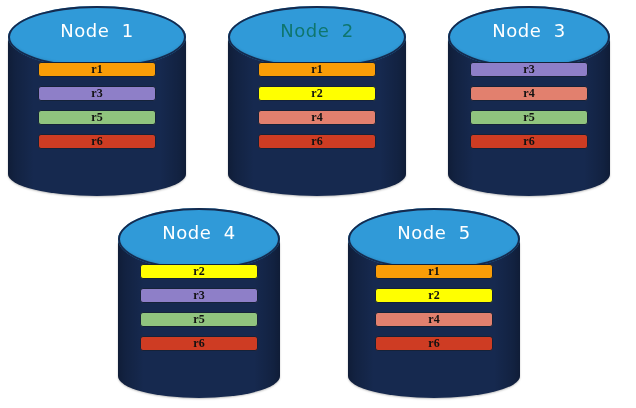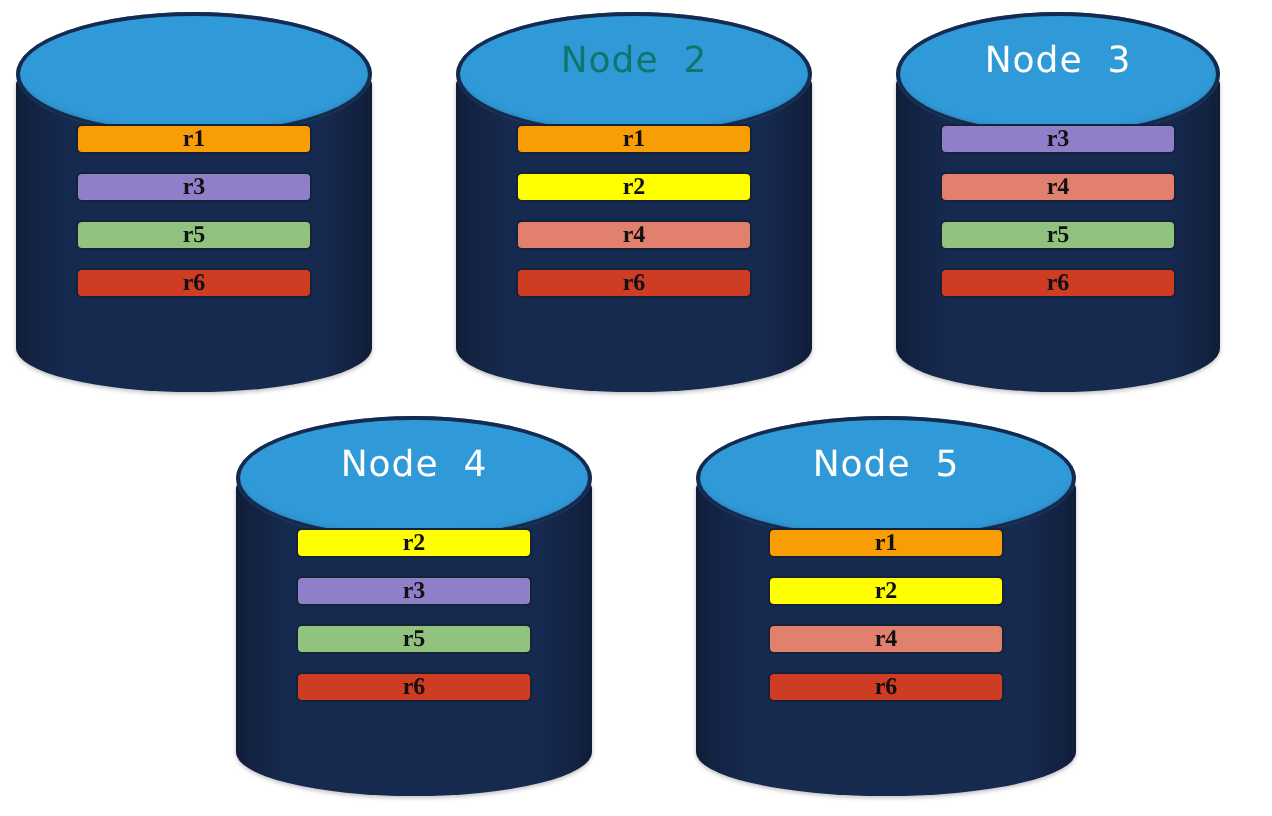--- a/index.html
+++ b/index.html
@@ -112,20 +112,21 @@
 </head>
 <body>
 
 <div id="diagram">
     <div class="node" style="left: 8px; top: 6px; width: 178px; height: 190px;">
       <div class="cyl-body" style="background: rgb(22, 41, 79);">
         <div class="cyl-shade"></div>
       </div>
       <div class="cyl-top" style="background: rgb(48, 154, 216);"></div>
       <div class="cyl-top-rim"></div>
+      <div class="node-label" style="color: rgb(255, 255, 255);">Node  1</div>
       <div class="replicas">
         <div class="replica" style="background: rgb(249, 157, 7); width: 118px;">r1</div>
         <div class="replica" style="background: rgb(142, 127, 200); width: 118px;">r3</div>
         <div class="replica" style="background: rgb(144, 196, 126); width: 118px;">r5</div>
         <div class="replica" style="background: rgb(206, 60, 35); width: 118px;">r6</div>
       </div>
     </div>
     <div class="node" style="left: 228px; top: 6px; width: 178px; height: 190px;">
       <div class="cyl-body" style="background: rgb(22, 41, 79);">
         <div class="cyl-shade"></div>
@@ -147,35 +148,35 @@
       <div class="cyl-top" style="background: rgb(48, 154, 216);"></div>
       <div class="cyl-top-rim"></div>
       <div class="node-label" style="color: rgb(255, 255, 255);">Node  3</div>
       <div class="replicas">
         <div class="replica" style="background: rgb(142, 127, 200); width: 118px;">r3</div>
         <div class="replica" style="background: rgb(226, 128, 110); width: 118px;">r4</div>
         <div class="replica" style="background: rgb(144, 196, 126); width: 118px;">r5</div>
         <div class="replica" style="background: rgb(206, 60, 35); width: 118px;">r6</div>
       </div>
     </div>
-    <div class="node" style="left: 118px; top: 208px; width: 178px; height: 190px;">
+    <div class="node" style="left: 118px; top: 208px; width: 162px; height: 190px;">
       <div class="cyl-body" style="background: rgb(22, 41, 79);">
         <div class="cyl-shade"></div>
       </div>
       <div class="cyl-top" style="background: rgb(48, 154, 216);"></div>
       <div class="cyl-top-rim"></div>
       <div class="node-label" style="color: rgb(255, 255, 255);">Node  4</div>
       <div class="replicas">
         <div class="replica" style="background: rgb(255, 255, 0); width: 118px;">r2</div>
         <div class="replica" style="background: rgb(142, 127, 200); width: 118px;">r3</div>
         <div class="replica" style="background: rgb(144, 196, 126); width: 118px;">r5</div>
         <div class="replica" style="background: rgb(206, 60, 35); width: 118px;">r6</div>
       </div>
     </div>
-    <div class="node" style="left: 348px; top: 208px; width: 190px; height: 190px;">
+    <div class="node" style="left: 348px; top: 208px; width: 172px; height: 190px;">
       <div class="cyl-body" style="background: rgb(22, 41, 79);">
         <div class="cyl-shade"></div>
       </div>
       <div class="cyl-top" style="background: rgb(48, 154, 216);"></div>
       <div class="cyl-top-rim"></div>
       <div class="node-label" style="color: rgb(255, 255, 255);">Node  5</div>
       <div class="replicas">
         <div class="replica" style="background: rgb(249, 157, 7); width: 118px;">r1</div>
         <div class="replica" style="background: rgb(255, 255, 0); width: 118px;">r2</div>
         <div class="replica" style="background: rgb(226, 128, 110); width: 118px;">r4</div>

